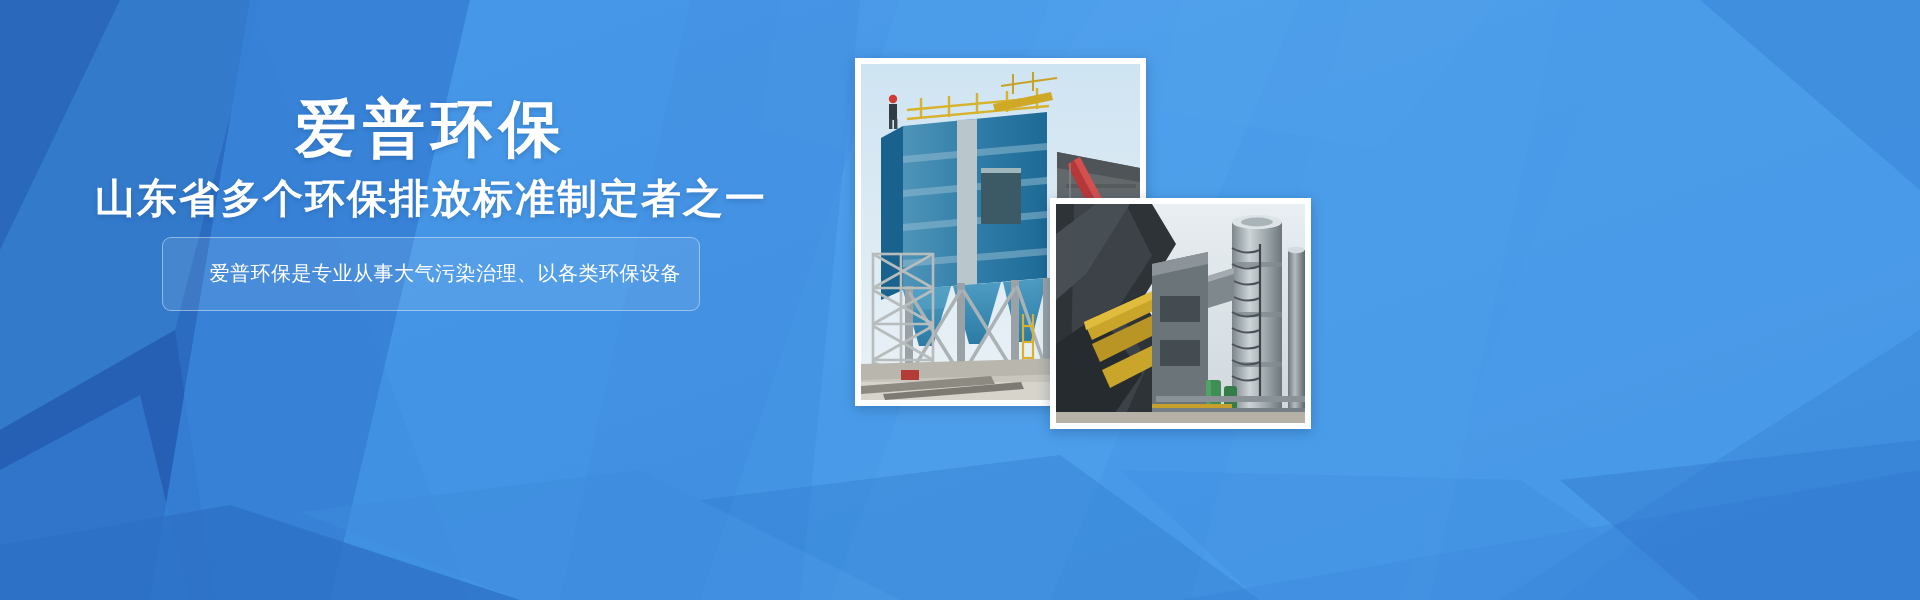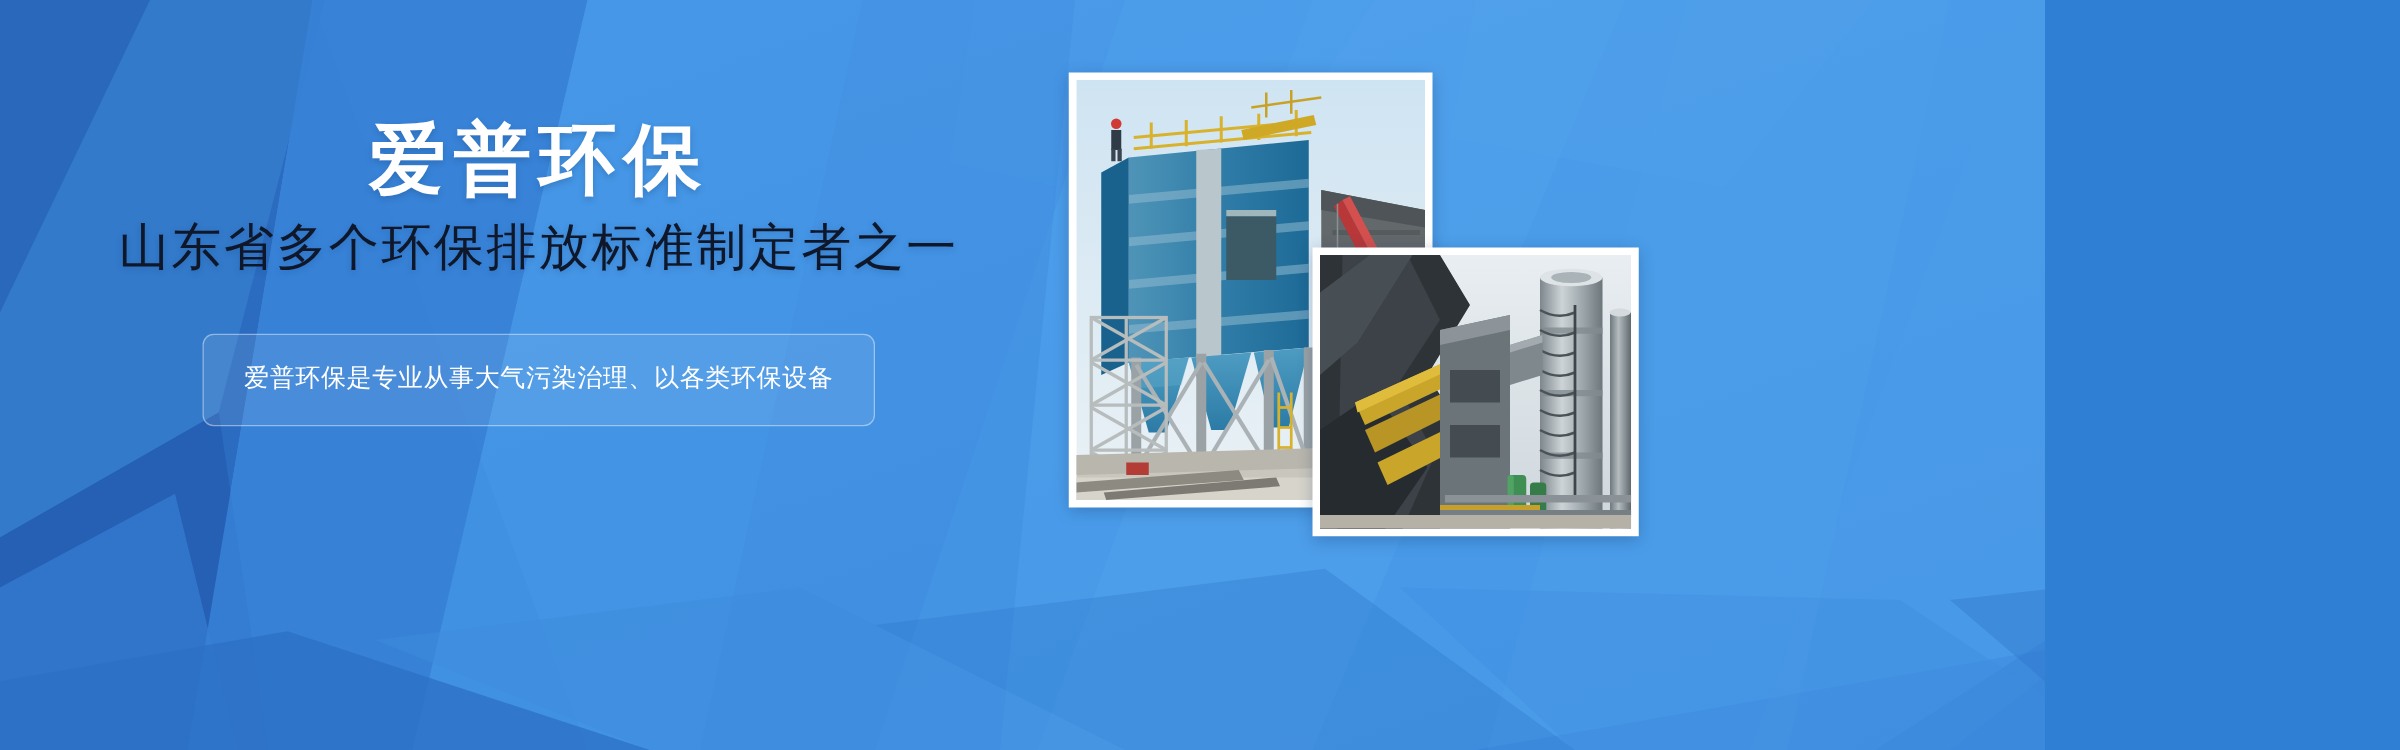--- a/index.html
+++ b/index.html
@@ -1,44 +1,45 @@
 <!DOCTYPE html>
 <html><head>
 <meta charset="utf-8">
 <style>
   html,body{margin:0;padding:0;background:#2f7fd4;}
   body{width:1920px;height:600px;overflow:hidden;font-family:"Liberation Sans","DejaVu Sans",sans-serif;}
 
-  #banner{position:relative;width:1636px;height:600px;overflow:hidden;
+  #banner{position:relative;width:1920px;height:600px;overflow:hidden;
           background:#3a8bdd;}
 
   
   .poly{position:absolute;top:0;left:0;width:1920px;height:600px;}
   .poly svg{display:block;width:1920px;height:600px;}
 
   
   #text-block{position:absolute;left:0;top:96px;width:862px;text-align:center;}
 
   #main-title{
       font-size:62px;line-height:1.05;font-weight:bold;color:#ffffff;
       letter-spacing:6px;margin:0 0 14px 0;
       text-shadow:0 2px 5px rgba(20,60,110,.28);
   }
   #sub-title{
-      font-size:40px;line-height:1.15;font-weight:normal;color:#0f172a;
+      font-size:40px;line-height:1.15;font-weight:bold;color:#ffffff;
       letter-spacing:2px;margin:0;
       text-shadow:0 2px 5px rgba(20,60,110,.25);
   }
 
   #desc-box{
-      margin:46px auto 0 auto;width:538px;box-sizing:border-box;
+      margin:16px auto 0 auto;width:538px;box-sizing:border-box;
       border:1px solid rgba(255,255,255,.42);
       border-radius:9px;
       background:rgba(255,255,255,.09);
       padding:19px 18px 21px 18px;
+      text-align:right;
   }
   .desc-line{
       font-size:20px;line-height:1.62;color:#ffffff;letter-spacing:.5px;
       white-space:nowrap;
   }
 
   
   .photo{position:absolute;background:#fff;box-shadow:0 3px 12px rgba(15,50,95,.30);}
   #photo-main{left:855px;top:58px;width:279px;height:336px;padding:6px;}
   #photo-sub{left:1050px;top:198px;width:249px;height:219px;padding:6px;}

